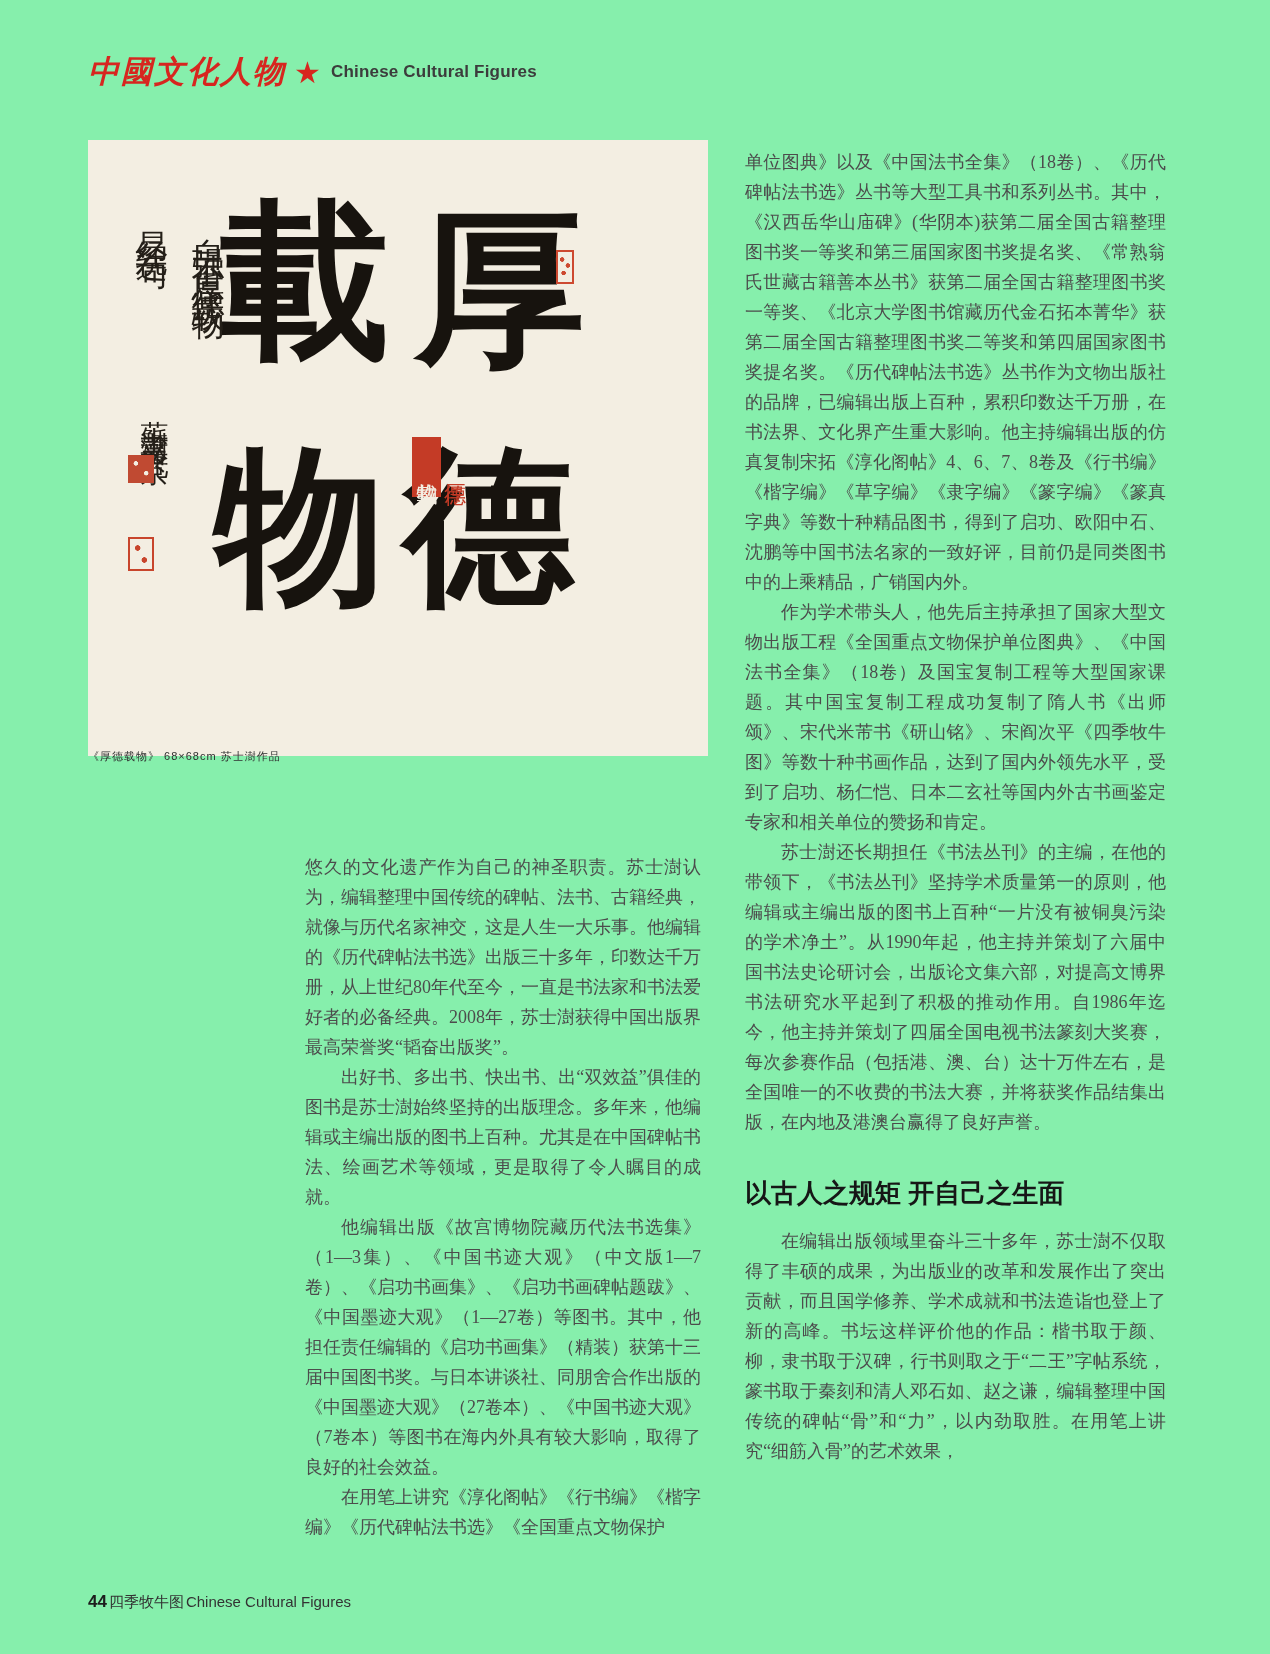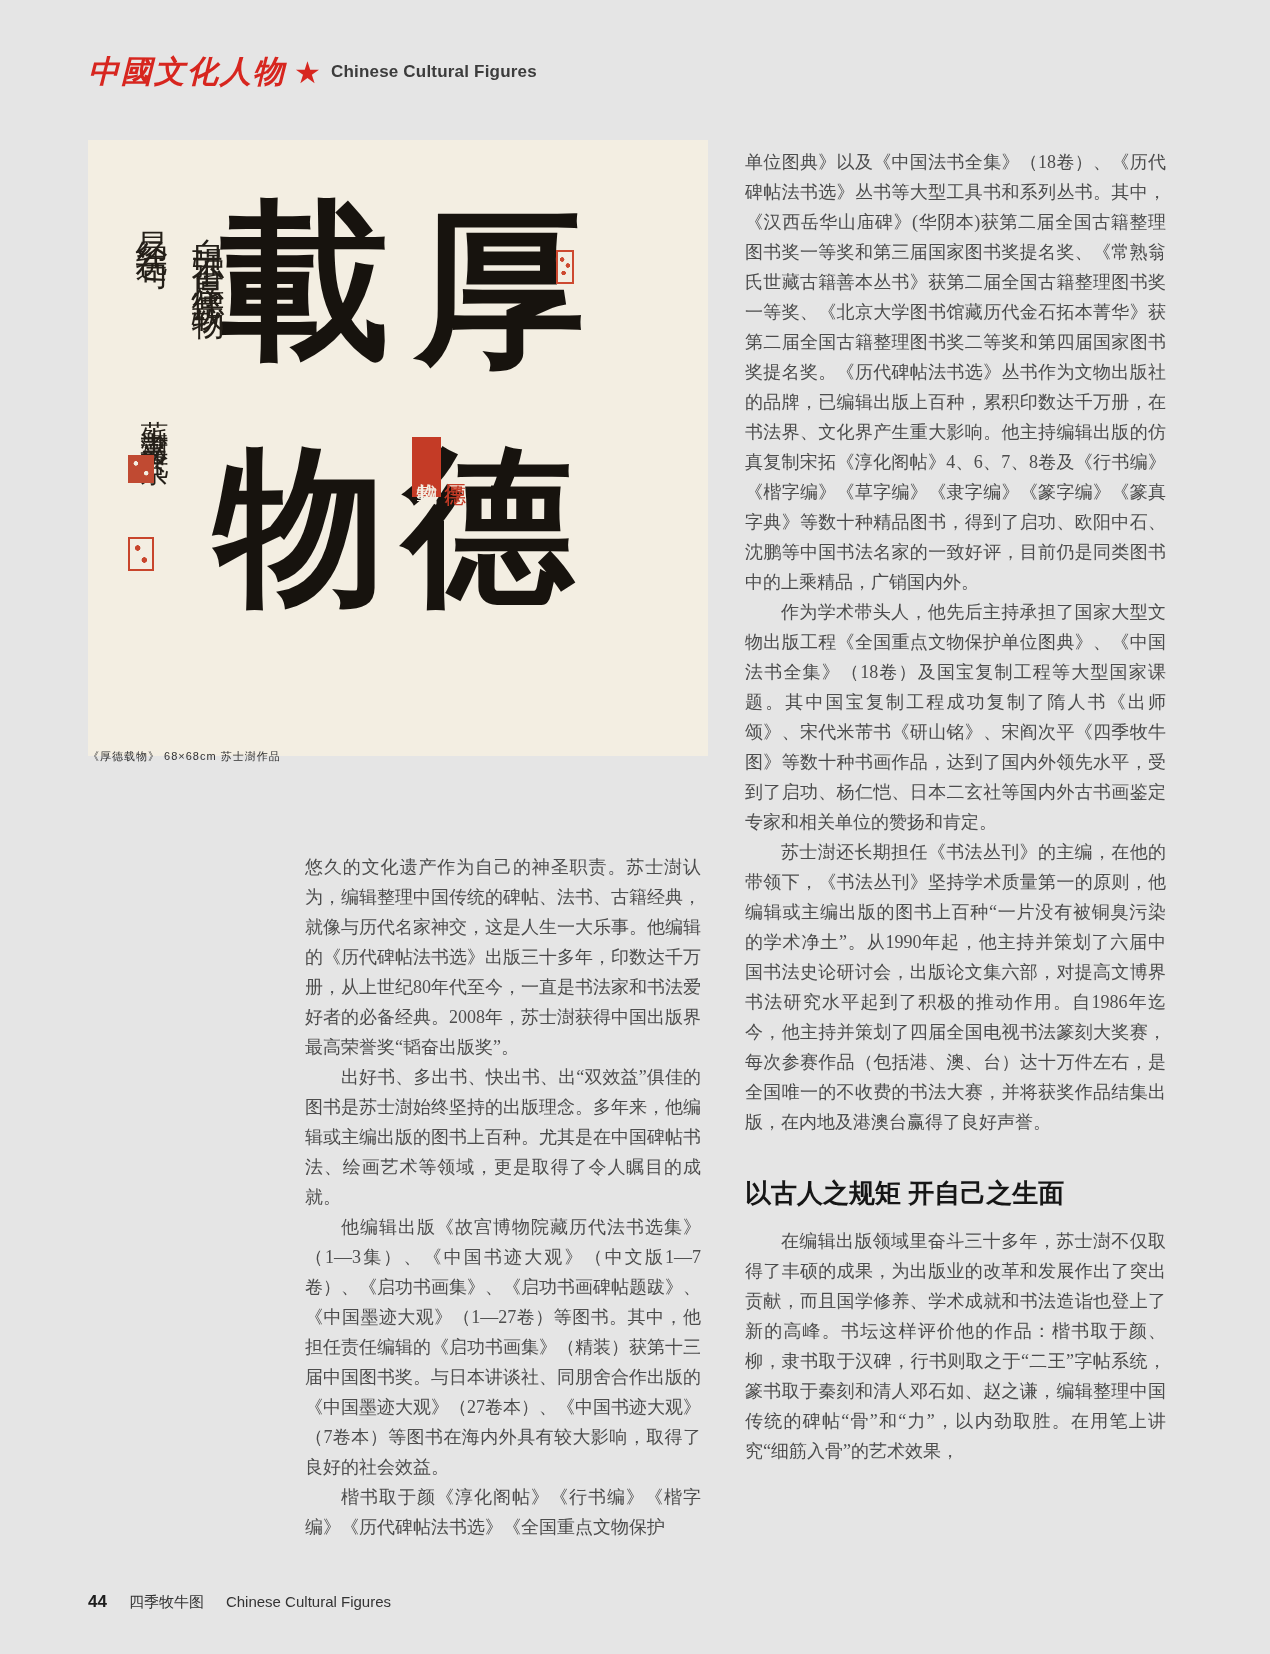--- a/index.html
+++ b/index.html
@@ -1,18 +1,18 @@
 <!DOCTYPE html>
 <html><head>
 <meta charset="utf-8">
 <style>
   * { margin:0; padding:0; box-sizing:border-box; }
   html,body { background:#ffffff; }
   .page {
-    position:relative; width:1270px; height:1654px; background:#e5e5e5;
+    position:relative; width:1270px; height:1654px; background:#86efac;
     font-family:"Liberation Serif","DejaVu Serif",serif; overflow:hidden;
   }
   
   .masthead { position:absolute; left:88px; top:50px; height:44px; display:flex; align-items:center; }
   .logo-cn {
     font-family:"DejaVu Serif","Liberation Serif",serif;
     font-weight:bold; font-style:italic; font-size:31px; color:#d7261f; letter-spacing:2px;
   }
   .logo-star { color:#d7261f; font-size:30px; margin:0 10px 0 8px; }
   .logo-en {
@@ -88,21 +88,21 @@
   .section-heading {
     margin:41px 0 18px 0;
     font-family:"Liberation Sans","DejaVu Sans",sans-serif;
     font-weight:bold; font-size:26px; line-height:30px; color:#161616;
     text-align:left; text-indent:0;
   }
   
   .footer {
     position:absolute; left:88px; top:1592px;
     font-family:"Liberation Sans","DejaVu Sans",sans-serif;
-    font-size:15px; color:#333333; display:flex; align-items:baseline; gap:22px;
+    font-size:15px; color:#333333; display:flex; align-items:baseline; gap:2px;
   }
   .page-num { font-weight:bold; font-size:17px; color:#1d1d1d; }
 </style>
 </head>
 <body>
 
 <div class="page">
 
   <div class="masthead">
     <span class="logo-cn">中國文化人物</span>
@@ -128,21 +128,21 @@
     <div class="seal-small-1"></div>
     <div class="seal-small-2"></div>
   </div>
 
   <div class="caption">《厚德载物》  68×68cm  苏士澍作品</div>
 
   <div class="col col-left">
     <p>悠久的文化遗产作为自己的神圣职责。苏士澍认为，编辑整理中国传统的碑帖、法书、古籍经典，就像与历代名家神交，这是人生一大乐事。他编辑的《历代碑帖法书选》出版三十多年，印数达千万册，从上世纪80年代至今，一直是书法家和书法爱好者的必备经典。2008年，苏士澍获得中国出版界最高荣誉奖“韬奋出版奖”。</p>
     <p class="indent">出好书、多出书、快出书、出“双效益”俱佳的图书是苏士澍始终坚持的出版理念。多年来，他编辑或主编出版的图书上百种。尤其是在中国碑帖书法、绘画艺术等领域，更是取得了令人瞩目的成就。</p>
     <p class="indent">他编辑出版《故宫博物院藏历代法书选集》（1—3集）、《中国书迹大观》（中文版1—7卷）、《启功书画集》、《启功书画碑帖题跋》、《中国墨迹大观》（1—27卷）等图书。其中，他担任责任编辑的《启功书画集》（精装）获第十三届中国图书奖。与日本讲谈社、同朋舍合作出版的《中国墨迹大观》（27卷本）、《中国书迹大观》（7卷本）等图书在海内外具有较大影响，取得了良好的社会效益。</p>
-    <p class="indent">楷书取于颜《淳化阁帖》《行书编》《楷字编》《历代碑帖法书选》《全国重点文物保护</p>
+    <p class="indent">在用笔上讲究《淳化阁帖》《行书编》《楷字编》《历代碑帖法书选》《全国重点文物保护</p>
   </div>
 
   <div class="col col-right">
     <p>单位图典》以及《中国法书全集》（18卷）、《历代碑帖法书选》丛书等大型工具书和系列丛书。其中，《汉西岳华山庙碑》(华阴本)获第二届全国古籍整理图书奖一等奖和第三届国家图书奖提名奖、《常熟翁氏世藏古籍善本丛书》获第二届全国古籍整理图书奖一等奖、《北京大学图书馆藏历代金石拓本菁华》获第二届全国古籍整理图书奖二等奖和第四届国家图书奖提名奖。《历代碑帖法书选》丛书作为文物出版社的品牌，已编辑出版上百种，累积印数达千万册，在书法界、文化界产生重大影响。他主持编辑出版的仿真复制宋拓《淳化阁帖》4、6、7、8卷及《行书编》《楷字编》《草字编》《隶字编》《篆字编》《篆真字典》等数十种精品图书，得到了启功、欧阳中石、沈鹏等中国书法名家的一致好评，目前仍是同类图书中的上乘精品，广销国内外。</p>
     <p class="indent">作为学术带头人，他先后主持承担了国家大型文物出版工程《全国重点文物保护单位图典》、《中国法书全集》（18卷）及国宝复制工程等大型国家课题。其中国宝复制工程成功复制了隋人书《出师颂》、宋代米芾书《研山铭》、宋阎次平《四季牧牛图》等数十种书画作品，达到了国内外领先水平，受到了启功、杨仁恺、日本二玄社等国内外古书画鉴定专家和相关单位的赞扬和肯定。</p>
     <p class="indent">苏士澍还长期担任《书法丛刊》的主编，在他的带领下，《书法丛刊》坚持学术质量第一的原则，他编辑或主编出版的图书上百种“一片没有被铜臭污染的学术净土”。从1990年起，他主持并策划了六届中国书法史论研讨会，出版论文集六部，对提高文博界书法研究水平起到了积极的推动作用。自1986年迄今，他主持并策划了四届全国电视书法篆刻大奖赛，每次参赛作品（包括港、澳、台）达十万件左右，是全国唯一的不收费的书法大赛，并将获奖作品结集出版，在内地及港澳台赢得了良好声誉。</p>
     <h2 class="section-heading">以古人之规矩 开自己之生面</h2>
     <p class="indent">在编辑出版领域里奋斗三十多年，苏士澍不仅取得了丰硕的成果，为出版业的改革和发展作出了突出贡献，而且国学修养、学术成就和书法造诣也登上了新的高峰。书坛这样评价他的作品：楷书取于颜、柳，隶书取于汉碑，行书则取之于“二王”字帖系统，篆书取于秦刻和清人邓石如、赵之谦，编辑整理中国传统的碑帖“骨”和“力”，以内劲取胜。在用笔上讲究“细筋入骨”的艺术效果，</p>
   </div>
 

